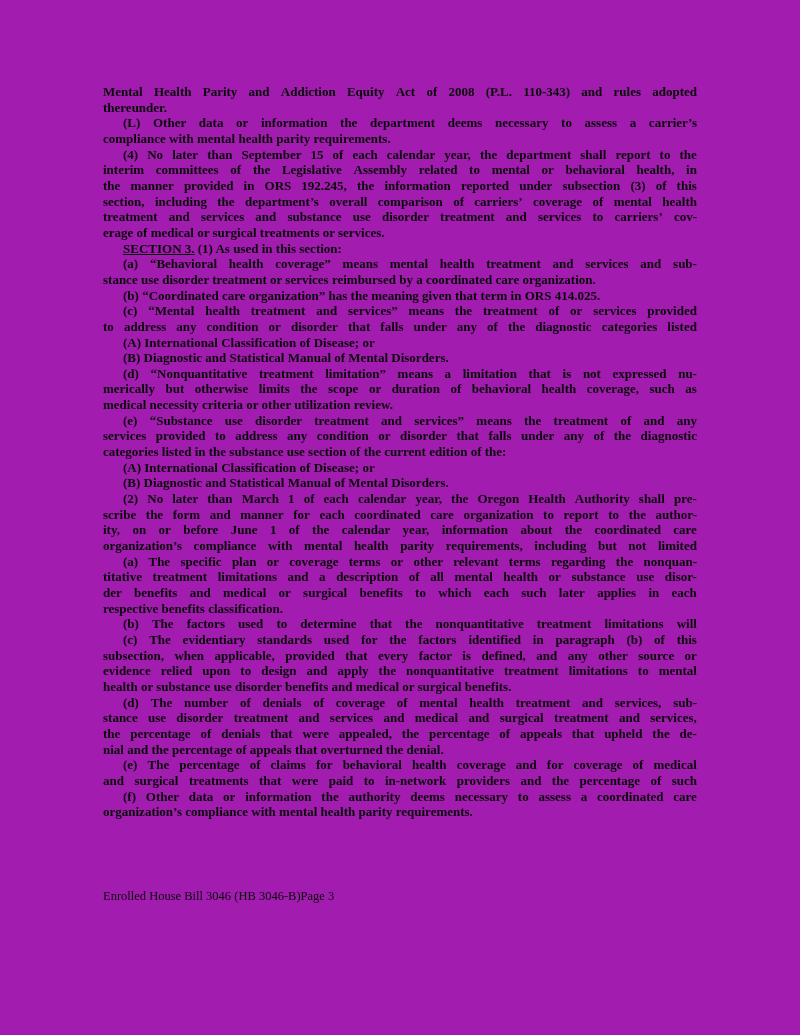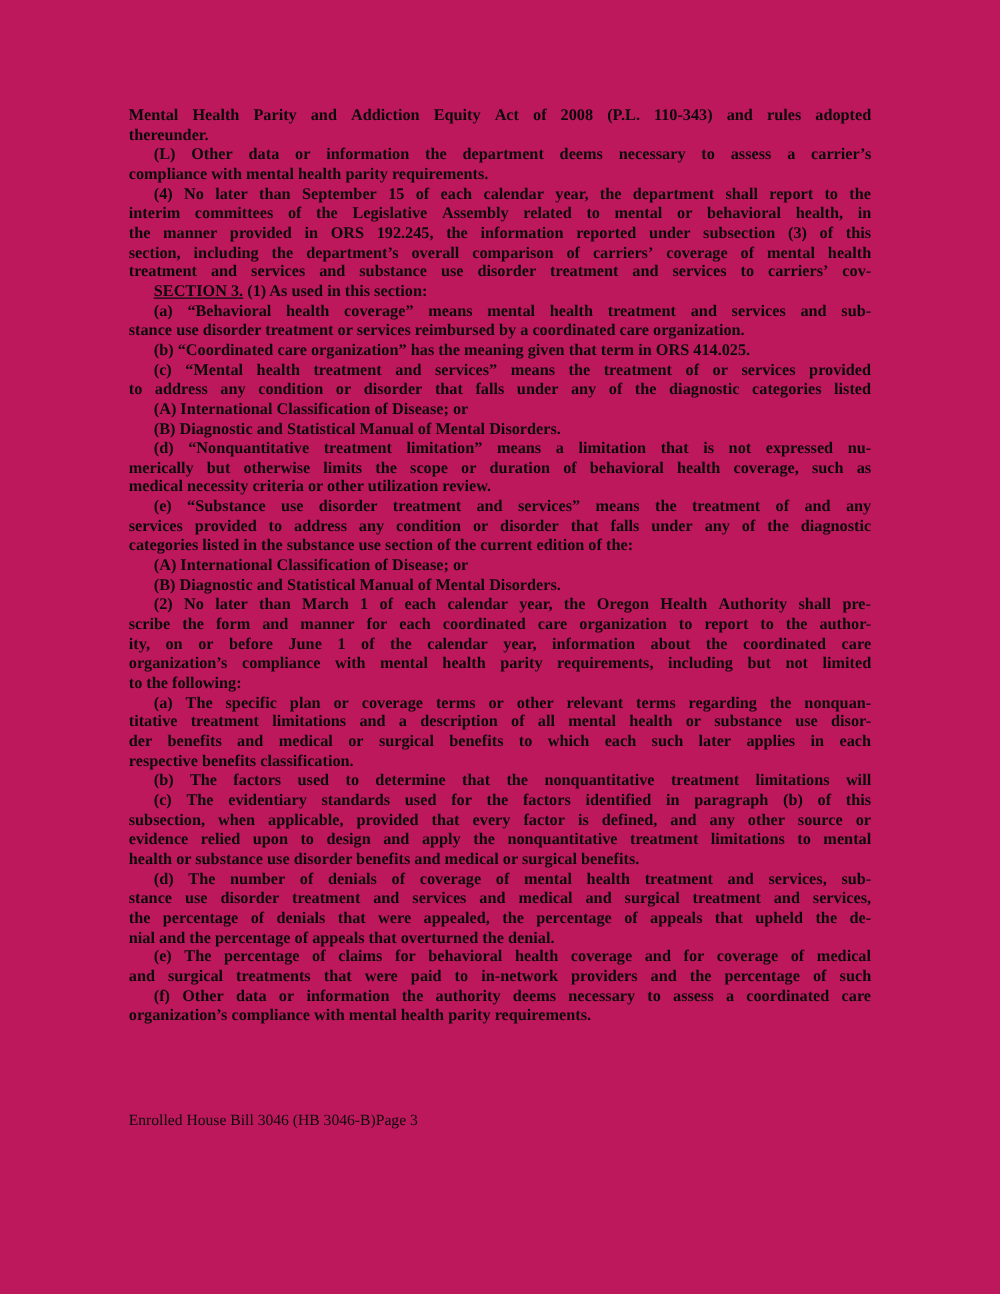--- a/index.html
+++ b/index.html
@@ -5,21 +5,21 @@
   html, body { margin: 0; padding: 0; }
   body {
     width: 800px; height: 1035px;
     background: #ffffff;
     font-family: "Liberation Serif", "DejaVu Serif", serif;
     position: relative;
     overflow: hidden;
   }
   .page {
     position: absolute; inset: 0;
-    background: #be185d;
+    background: #a21caf;
     color: #0a0a0a;
   }
   .body-text {
     position: absolute;
     left: 103px; top: 84px; width: 594px;
     font-weight: bold;
     font-size: 13px;
     color: #0a0a0a;
   }
   .line {
@@ -155,20 +155,21 @@
           <span>substance</span>
           <span>use</span>
           <span>disorder</span>
           <span>treatment</span>
           <span>and</span>
           <span>services</span>
           <span>to</span>
           <span>carriers’</span>
           <span>cov-</span>
         </div>
+        <div class="line">erage of medical or surgical treatments or services.</div>
       </div>
       <div>
         <div class="line ind"><span class="u">SECTION 3.</span> (1) As used in this section:</div>
       </div>
       <div>
         <div class="line jl ind">
           <span>(a)</span>
           <span>“Behavioral</span>
           <span>health</span>
           <span>coverage”</span>
@@ -359,21 +360,20 @@
           <span>with</span>
           <span>mental</span>
           <span>health</span>
           <span>parity</span>
           <span>requirements,</span>
           <span>including</span>
           <span>but</span>
           <span>not</span>
           <span>limited</span>
         </div>
-        <div class="line">to the following:</div>
       </div>
       <div>
         <div class="line jl ind">
           <span>(a)</span>
           <span>The</span>
           <span>specific</span>
           <span>plan</span>
           <span>or</span>
           <span>coverage</span>
           <span>terms</span>

